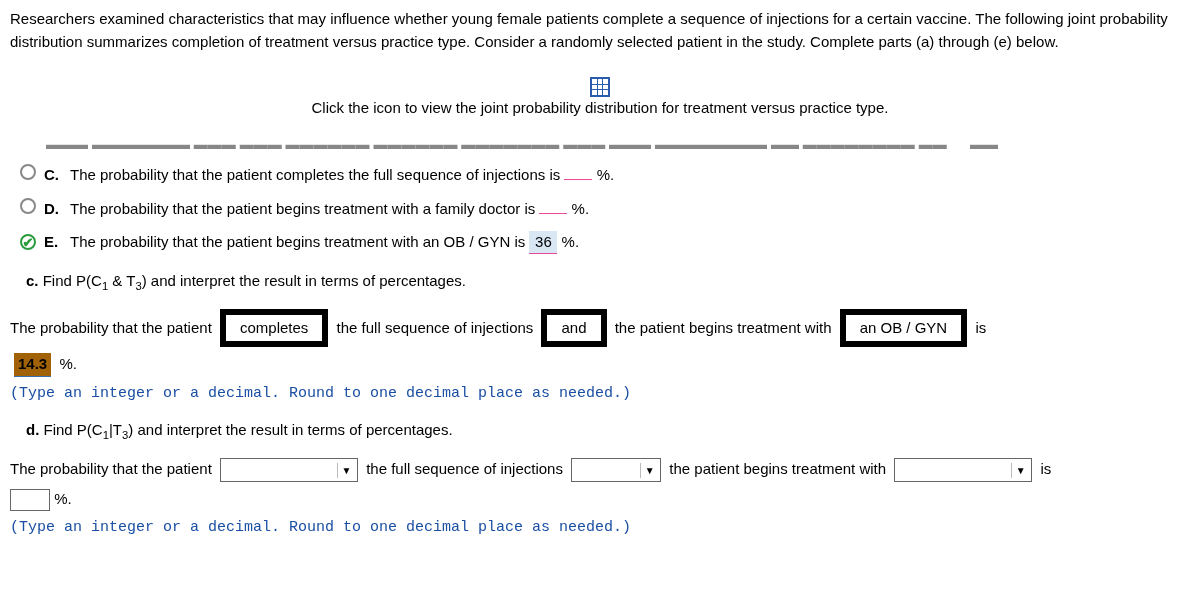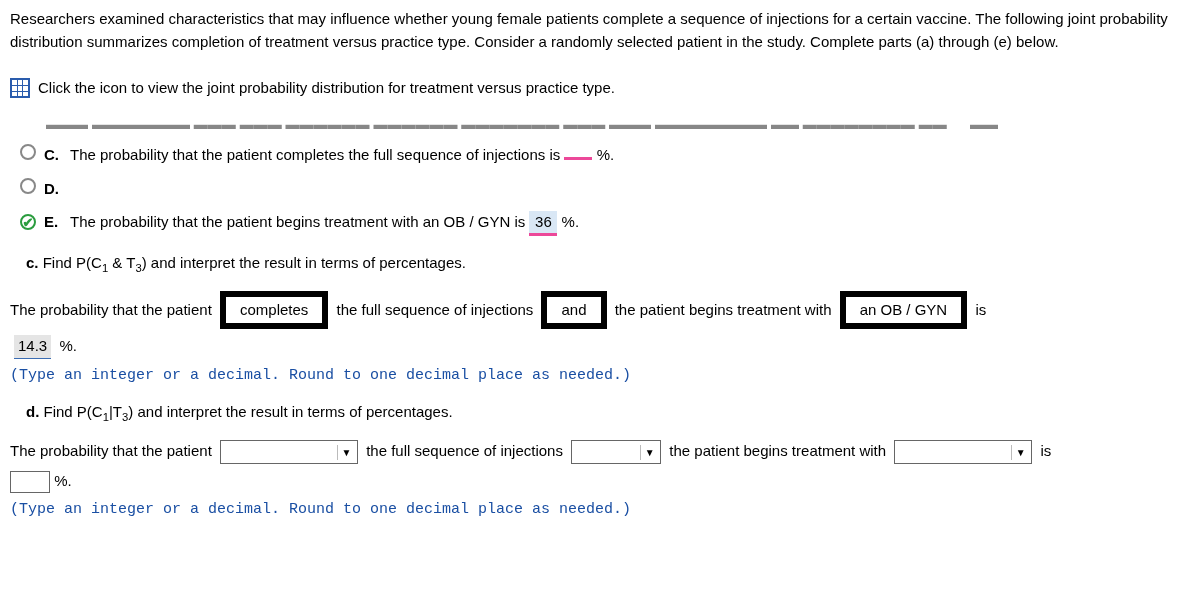--- a/index.html
+++ b/index.html
@@ -1,32 +1,32 @@
 <!DOCTYPE html>
 <html><head>
 <meta charset="utf-8">
 <style>
 * { box-sizing: border-box; margin: 0; padding: 0; }
 body { font-family: Arial, sans-serif; font-size: 15px; color: #000; background: #fff; padding: 8px 10px; line-height: 1.5; }
 .intro { margin-bottom: 24px; }
-.icon-row { display: flex; align-items: center; gap: 8px; margin-bottom: 14px; }
+.icon-row { display: flex; align-items: center; margin-bottom: 14px; flex-direction: column; }
 .table-icon { width: 20px; height: 20px; border: 2px solid #2a5cad; display: grid; grid-template-columns: 1fr 1fr 1fr; grid-template-rows: 1fr 1fr 1fr; gap: 1px; background: #2a5cad; flex-shrink: 0; }
 .table-icon div { background: #fff; }
 .cut-line { color: #555; margin-bottom: 10px; padding-left: 36px; font-size: 14px; height: 18px; overflow: hidden; opacity: 0.7; }
 .option { display: flex; align-items: baseline; gap: 8px; margin-bottom: 10px; padding-left: 10px; }
 .opt-letter { font-weight: bold; min-width: 18px; }
 .radio { width: 16px; height: 16px; border: 2px solid #888; border-radius: 50%; flex-shrink: 0; display: inline-flex; align-items: center; justify-content: center; margin-top: 2px; }
 .radio.checked { border-color: #2a9c3e; }
 .radio.checked::after { content: "✔"; color: #2a9c3e; font-size: 13px; font-weight: bold; }
-.blank { display: inline-block; min-width: 28px; background: #d9e7f5; border-bottom: 3px solid #ec4899; padding: 0 4px; text-align: center; }
+.blank { display: inline-block; min-width: 28px; background: #d9e7f5; border-bottom: 1px solid #ec4899; padding: 0 4px; text-align: center; }
 .blank.filled { color: #000; }
 .part-heading { margin: 16px 0 14px 16px; }
 .answer-line { margin-bottom: 6px; }
 .filled-box { display: inline-block; background: #fff; border: 6px solid #000000; padding: 2px 14px; margin: 0 4px; }
-.filled-box.underline { border: none; border-bottom: 1px solid #3b6db3; background: #e5e5e5; padding: 0 4px; }
+.filled-box.underline { border: none; border-bottom: 1px solid #3b6db3; background: #a16207; padding: 0 4px; font-weight: bold; }
 .hint { color: #1a4fa3; margin-bottom: 14px; font-family: Liberation Mono, monospace; }
 .dropdown { display: inline-flex; align-items: center; border: 1px solid #666; background: #fff; height: 24px; min-width: 138px; margin: 0 4px; padding: 0 2px 0 6px; position: relative; vertical-align: middle; }
 .dropdown .dd-arrow { margin-left: auto; width: 18px; text-align: center; font-size: 10px; color: #000; border-left: 1px solid #bbb; }
 .input-box { display: inline-block; border: 1px solid #666; width: 40px; height: 22px; vertical-align: middle; background: #fff; }
 sub { font-size: 0.75em; }
 </style>
 </head>
 <body>
 
 <div class="intro">Researchers examined characteristics that may influence whether young female patients complete a sequence of injections for a certain vaccine. The following joint probability distribution summarizes completion of treatment versus practice type. Consider a randomly selected patient in the study. Complete parts (a) through (e) below.</div>
@@ -54,20 +54,25 @@
   <span>
     <span>The probability that the patient completes the full sequence of injections is</span>
     <span class="blank"></span>
     <span>%.</span>
   </span>
 </div>
 
 <div class="option">
   <span class="radio"></span>
   <span class="opt-letter">D.</span>
+  <span>
+    <span>The probability that the patient begins treatment with a family doctor is</span>
+    <span class="blank"></span>
+    <span>%.</span>
+  </span>
 </div>
 
 <div class="option">
   <span class="radio checked"></span>
   <span class="opt-letter">E.</span>
   <span>
     <span>The probability that the patient begins treatment with an OB / GYN is</span>
     <span class="blank filled">36</span>
     <span>%.</span>
   </span>

